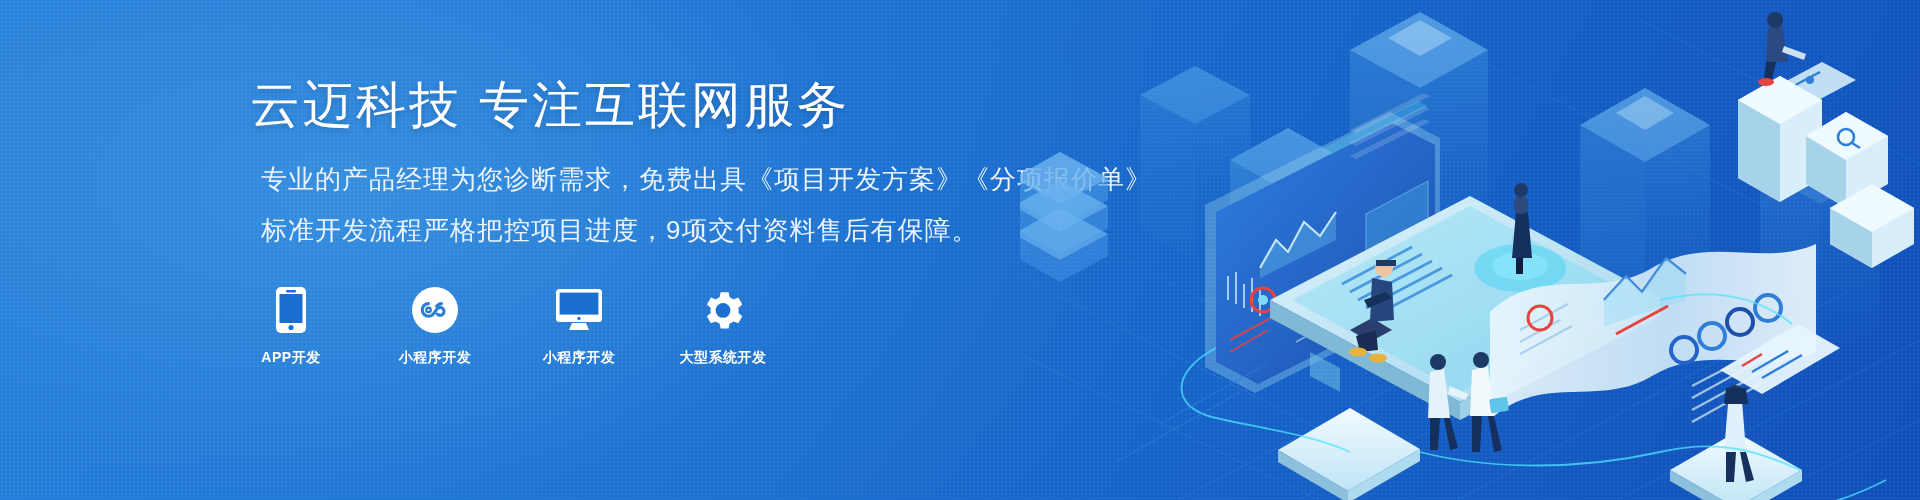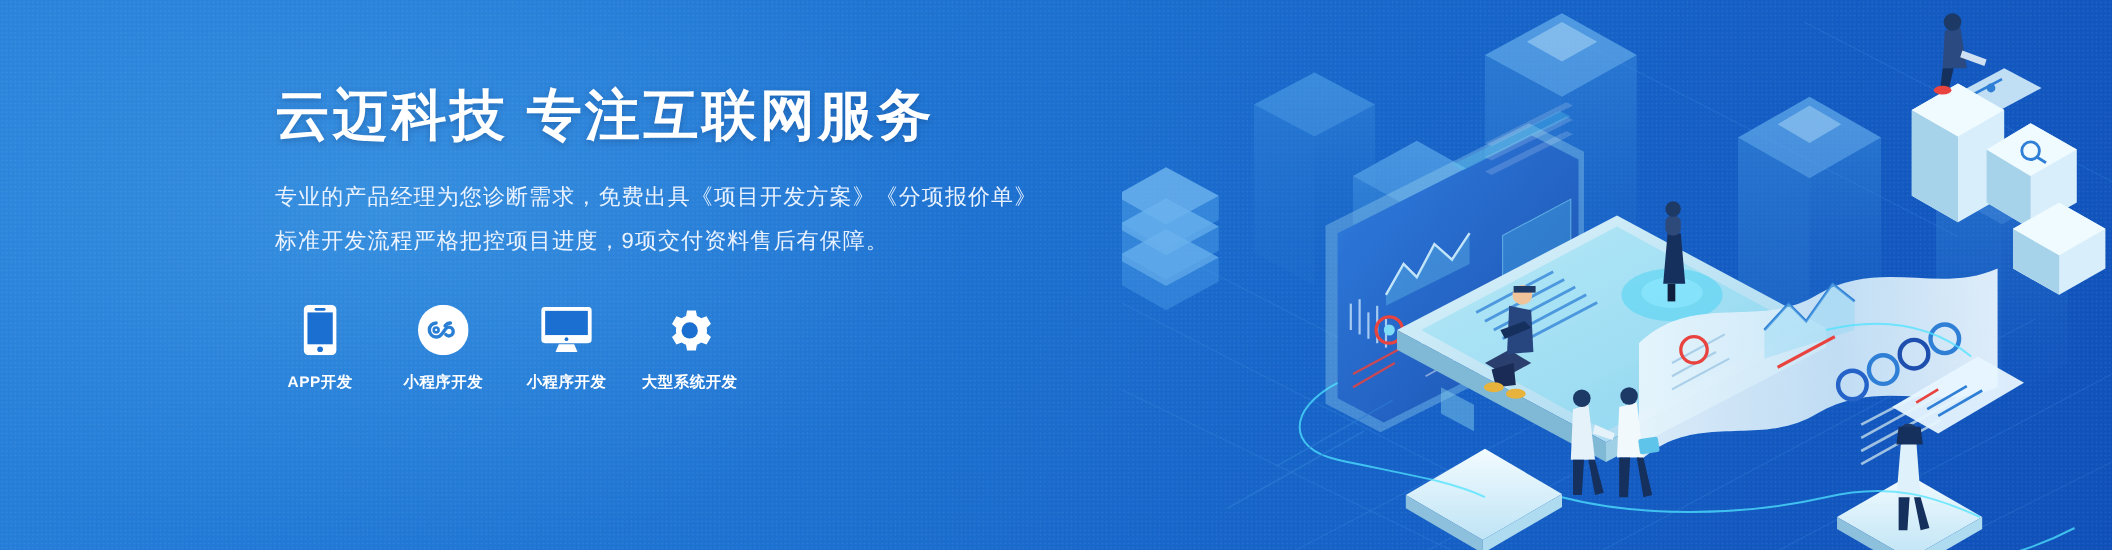--- a/index.html
+++ b/index.html
@@ -18,31 +18,31 @@
   
   #dots{
     position:absolute;inset:0;
     background-image:radial-gradient(rgba(255,255,255,0.055) 1px, transparent 1px);
     background-size:4px 4px;
     pointer-events:none;
   }
   
   #copy{position:absolute;left:250px;top:78px;width:900px;}
   #title{
-    color:#ffffff;font-size:50px;line-height:1.1;font-weight:bold;
+    color:#ffffff;font-size:50px;line-height:1.1;font-weight:normal;
     letter-spacing:3px;white-space:nowrap;margin:0 0 26px 0;
     text-shadow:0 2px 6px rgba(0,26,70,.25);
   }
   .sub{
-    color:#eaf3ff;font-size:20px;line-height:40px;letter-spacing:1px;
-    white-space:nowrap;margin:0;font-weight:normal;
+    color:#eaf3ff;font-size:26px;line-height:40px;letter-spacing:1px;
+    white-space:nowrap;margin:11px;font-weight:normal;
   }
   
   #services{
-    position:absolute;left:252px;top:277px;display:flex;align-items:flex-end;gap:34px;
+    position:absolute;left:252px;top:287px;display:flex;align-items:flex-end;gap:66px;
   }
   .svc{width:78px;display:flex;flex-direction:column;align-items:center;cursor:pointer;}
   .svc .glyph{height:46px;display:flex;align-items:center;justify-content:center;margin-bottom:16px;}
   .svc .cap{
     color:#ffffff;font-size:14px;font-weight:bold;letter-spacing:.5px;white-space:nowrap;
   }
   
   #art{position:absolute;left:1020px;top:0;width:900px;height:500px;}
   #art svg{display:block;}
 </style>

